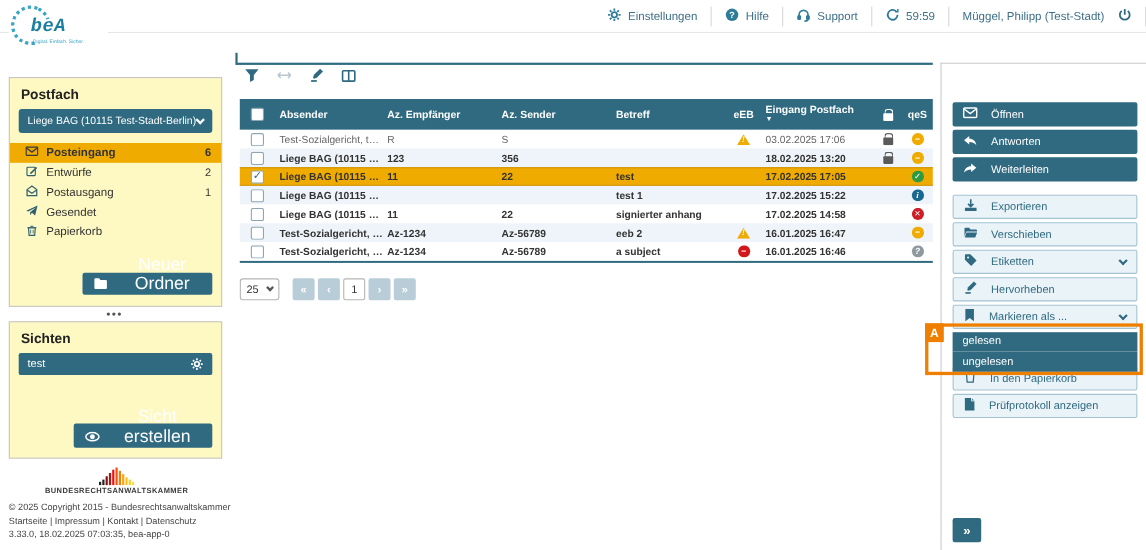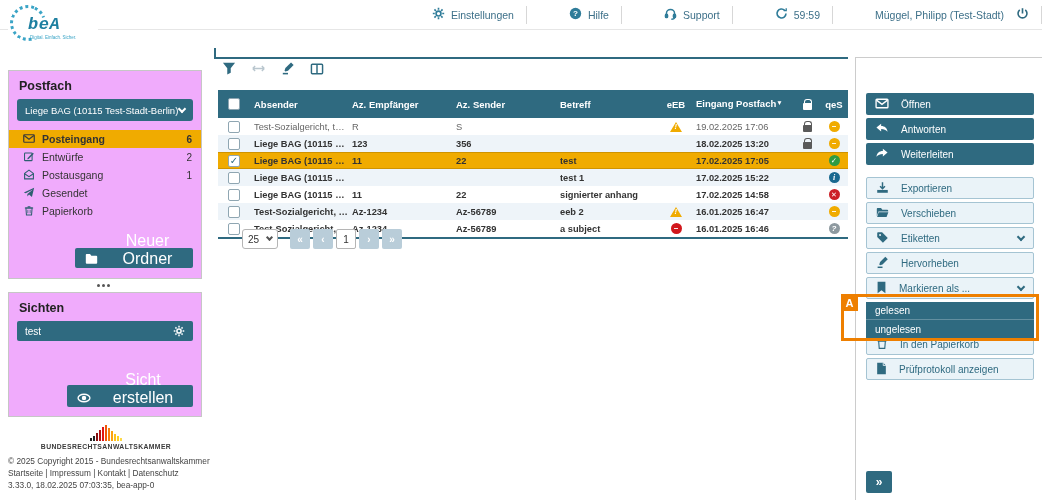--- a/index.html
+++ b/index.html
@@ -2,32 +2,32 @@
 <html><head>
 <meta charset="utf-8">
 <style>
   * { margin:0; padding:0; box-sizing:border-box; }
   html,body { width:1042px; height:500px; }
   body { font-family:"Liberation Sans","DejaVu Sans",sans-serif; background:#fff; position:relative; overflow:hidden; color:#333; }
 
   .screen { position:absolute; inset:0; width:1042px; height:500px; }
 
   
-  .topbar { position:absolute; top:0; left:0; right:0; height:30px; border-bottom:1px solid #e6e6e6; display:flex; justify-content:flex-end; align-items:center; background:#fff; z-index:2;gap:30px; }
+  .topbar { position:absolute; top:0; left:0; right:0; height:30px; border-bottom:1px solid #e6e6e6; display:flex; justify-content:flex-end; align-items:center; background:#fff; z-index:2; }
   .tb-item { display:flex; align-items:center; gap:6px; padding:0 12px; height:18px; font-size:10.5px; color:#3d7089; cursor:pointer; border-right:1px solid #d7d7d7; }
   .tb-item:last-child { border-right:1px solid #d7d7d7; }
   .tb-item svg { flex:0 0 auto; }
 
   .brand { position:absolute; top:3px; left:8px; width:90px; height:48px; background:#fff; z-index:3; }
   .brand .swirl { position:absolute; left:2px; top:2px; width:36px; height:36px; border:3px dotted #3aa4c6; border-radius:50%; border-right-color:transparent; transform:rotate(25deg); }
   .brand .bea-text { position:absolute; left:20px; top:12px; font-size:17px; font-weight:bold; font-style:italic; color:#1d7fa0; letter-spacing:.5px;font-family:Liberation Mono, monospace; }
   .brand .tagline { position:absolute; left:22px; top:32px; font-size:4.5px; color:#3aa4c6; white-space:nowrap; }
 
   
-  .panel { position:absolute; left:8px; width:194px; background:#f0abfc; border:1px solid #c6c6c6; }
+  .panel { position:absolute; left:8px; width:194px; background:#fef9c3; border:1px solid #c6c6c6; }
   .panel-postfach { top:70px; height:209px; }
   .panel-sichten { top:292px; height:125px; }
   .panel-title { font-weight:bold; font-size:12.5px; color:#222; padding:8px 10px 6px; }
 
   .mailbox-select { margin:0 8px; height:22px; background:#2f6a80; border-radius:3px; color:#fff; display:flex; align-items:center; font-size:9.5px; padding:0 8px; cursor:pointer; justify-content:space-between; }
   .chev { width:6px; height:6px; border-right:2px solid currentColor; border-bottom:2px solid currentColor; transform:rotate(45deg); margin-top:-3px; flex:0 0 auto; }
 
   .folders { margin-top:9px; }
   .folder { display:flex; align-items:center; height:18px; padding:0 9px 0 14px; font-size:10.5px; color:#333; cursor:pointer; gap:7px; }
   .folder .cnt { margin-left:auto; font-size:10px; }
@@ -57,21 +57,21 @@
 
   .toolbar { position:absolute; left:222px; top:62px; display:flex; gap:15px; align-items:center; }
   .toolbar .tbtn { display:flex; cursor:pointer; color:#2f6a80; }
   .toolbar .tbtn.disabled { color:#b9c6ce; cursor:default; }
 
   .mail-table { position:absolute; left:218px; top:90px; width:630px; border-bottom:2px solid #2f6a80; }
   .thead, .trow { display:grid; grid-template-columns:32px 98px 104px 104px 104px 32px 102px 26px 28px; align-items:center; }
   .thead { background:#2f6a80; color:#fff; height:28px; font-size:9.5px; font-weight:bold; }
   .thead .hcell { padding-left:4px; display:flex; align-items:center; cursor:pointer; }
   .thead .c-center { justify-content:center; padding-left:0; }
-  .hdr-sortwrap { display:flex; flex-direction:row; line-height:1; }
+  .hdr-sortwrap { display:flex; flex-direction:column; line-height:1; }
   .hdr-sortwrap .sort { font-size:6.5px; margin-top:1px; }
 
   .trow { height:17px; font-size:9.3px; cursor:pointer; background:#fff; }
   .trow.alt { background:#eef4f9; }
   .trow.read { color:#666; }
   .trow.unread { font-weight:bold; color:#333; }
   .trow.selrow { background:#f0ab00; border-top:1px solid #cf9300; border-bottom:1px solid #cf9300; }
   .trow .cell { padding-left:4px; overflow:hidden; white-space:nowrap; text-overflow:ellipsis; }
   .trow .c-center { display:flex; justify-content:center; padding-left:0; }
 
@@ -88,21 +88,21 @@
   .st-red-minus    { background:#d1171c; } .st-red-minus::after    { content:"\2212"; }
   .st-warning { position:relative; width:0; height:0; border-radius:0; border-left:6px solid transparent; border-right:6px solid transparent; border-bottom:10px solid #f0ab00; background:none; }
   .st-warning::after { content:"!"; position:absolute; left:-1.5px; top:1.5px; color:#fff; font-size:7.5px; font-weight:bold; }
 
   .lk { position:relative; display:none; }
   .lk-lock { display:block; width:9px; height:7px; background:#5a5a5a; border-radius:1px; margin-top:4px; }
   .lk-lock::before { content:""; position:absolute; top:-4px; left:1.5px; width:6px; height:5px; border:1.5px solid #5a5a5a; border-bottom:none; border-radius:3px 3px 0 0; }
   .lock-w { position:relative; display:block; width:9px; height:7px; background:#fff; border-radius:1px; margin-top:4px; }
   .lock-w::before { content:""; position:absolute; top:-4px; left:1.5px; width:6px; height:5px; border:1.5px solid #fff; border-bottom:none; border-radius:3px 3px 0 0; }
 
-  .pagination { position:absolute; left:218px; top:229px; display:flex; align-items:center; gap:4px;margin-left:24px; }
+  .pagination { position:absolute; left:218px; top:253px; display:flex; align-items:center; gap:4px; }
   .page-size { width:36px; height:20px; border:1px solid #b5b5b5; border-radius:3px; background:#fff; font-size:10px; color:#333; display:flex; align-items:center; justify-content:space-between; padding:0 5px; cursor:pointer; }
   .page-size .chev { border-color:#555; width:5px; height:5px; }
   .pg-group { display:flex; gap:3px; margin-left:8px; }
   .pg-btn { min-width:20px; height:20px; background:#b9cdd9; color:#fff; border:none; border-radius:2px; font-size:10px; font-weight:bold; display:flex; align-items:center; justify-content:center; cursor:pointer; font-family:inherit; }
   .pg-cur { min-width:20px; height:20px; background:#fff; border:1px solid #b5b5b5; border-radius:2px; font-size:10px; color:#333; display:flex; align-items:center; justify-content:center; }
 
   
   .right-panel { position:absolute; left:855px; top:57px; width:187px; height:443px; border-left:1px solid #ccc; border-top:1px solid #ccc; background:#fff; }
   .abtn { position:absolute; left:10px; right:8px; height:22px; display:flex; align-items:center; gap:12px; padding:0 9px; font-size:10px; border-radius:2px; cursor:pointer; }
   .abtn.primary { background:#2f6a80; color:#fff; }
@@ -329,21 +329,21 @@
       <span class="cell c-center">
           <span class="cb"></span>
         </span>
       <span class="cell">Test-Sozialgericht, theil2...</span>
       <span class="cell">R</span>
       <span class="cell">S</span>
       <span class="cell"></span>
       <span class="cell c-center">
           <i class="st st-warning"></i>
         </span>
-      <span class="cell">19.02.2025 17:06</span>
+      <span class="cell">03.02.2025 17:06</span>
       <span class="cell c-center">
           <i class="lk lk-lock"></i>
         </span>
       <span class="cell c-center">
           <i class="st st-yellow-minus"></i>
         </span>
     </div>
 
     <div class="trow alt unread">
       <span class="cell c-center">

